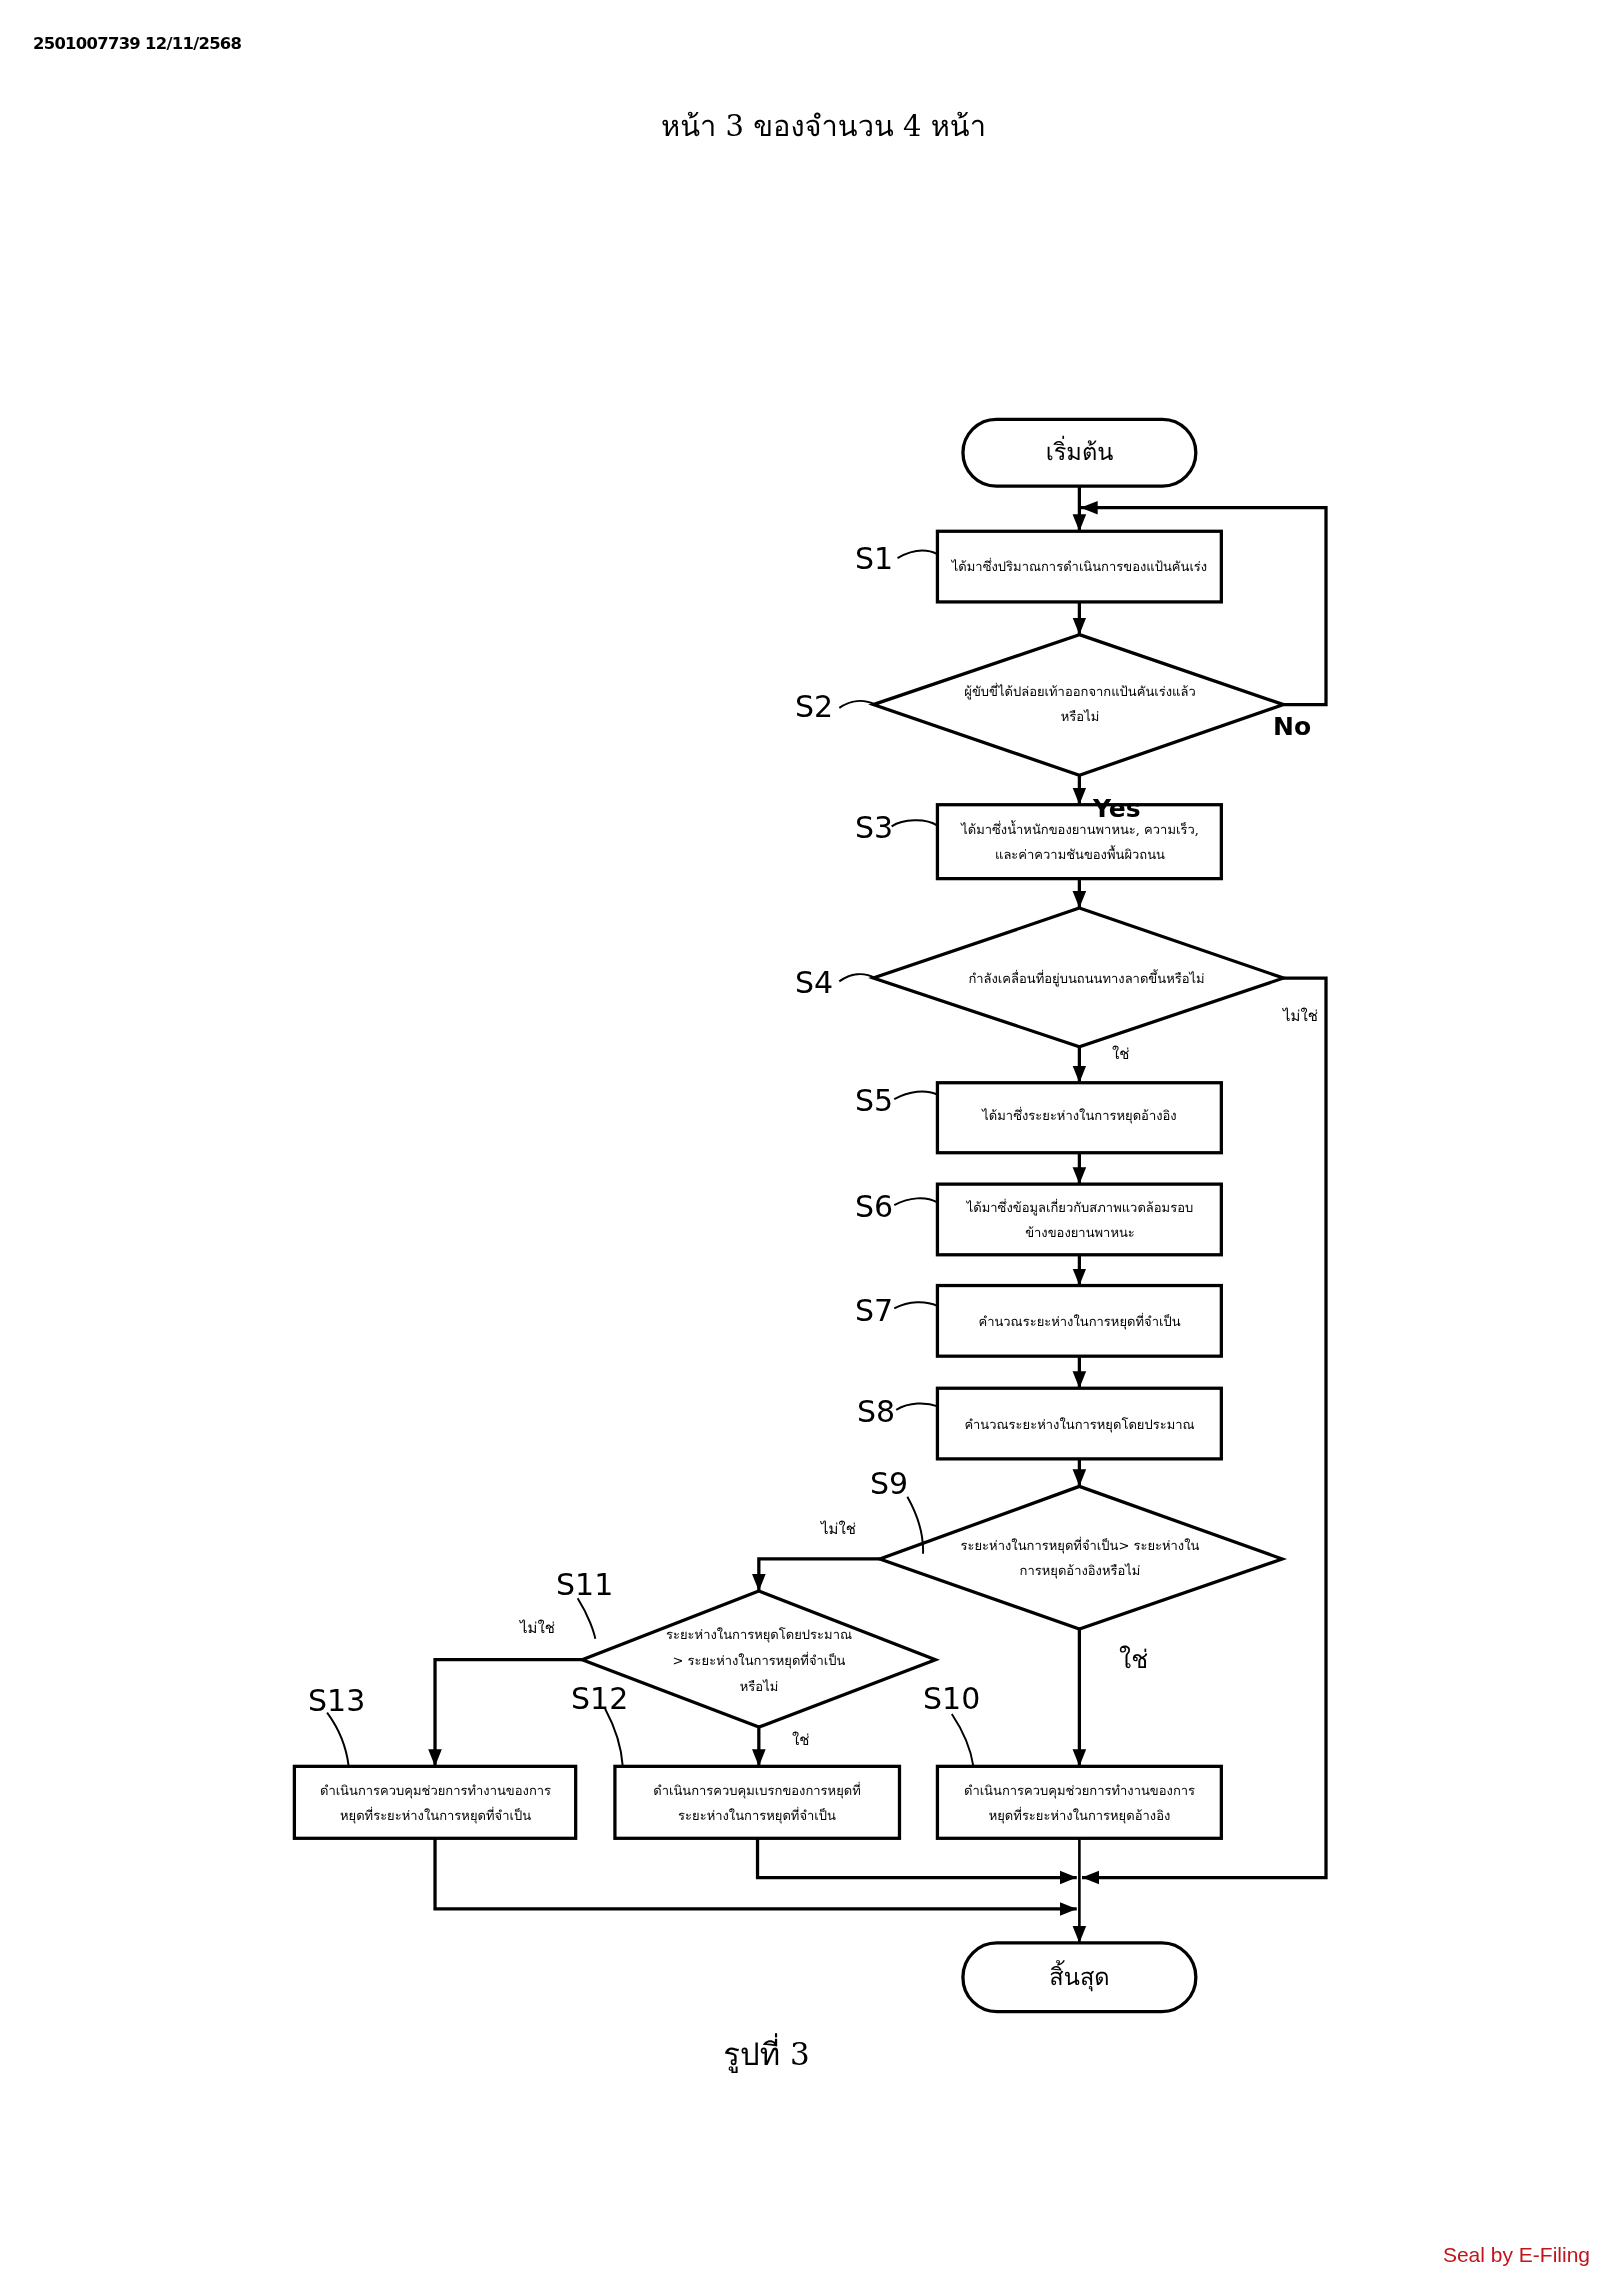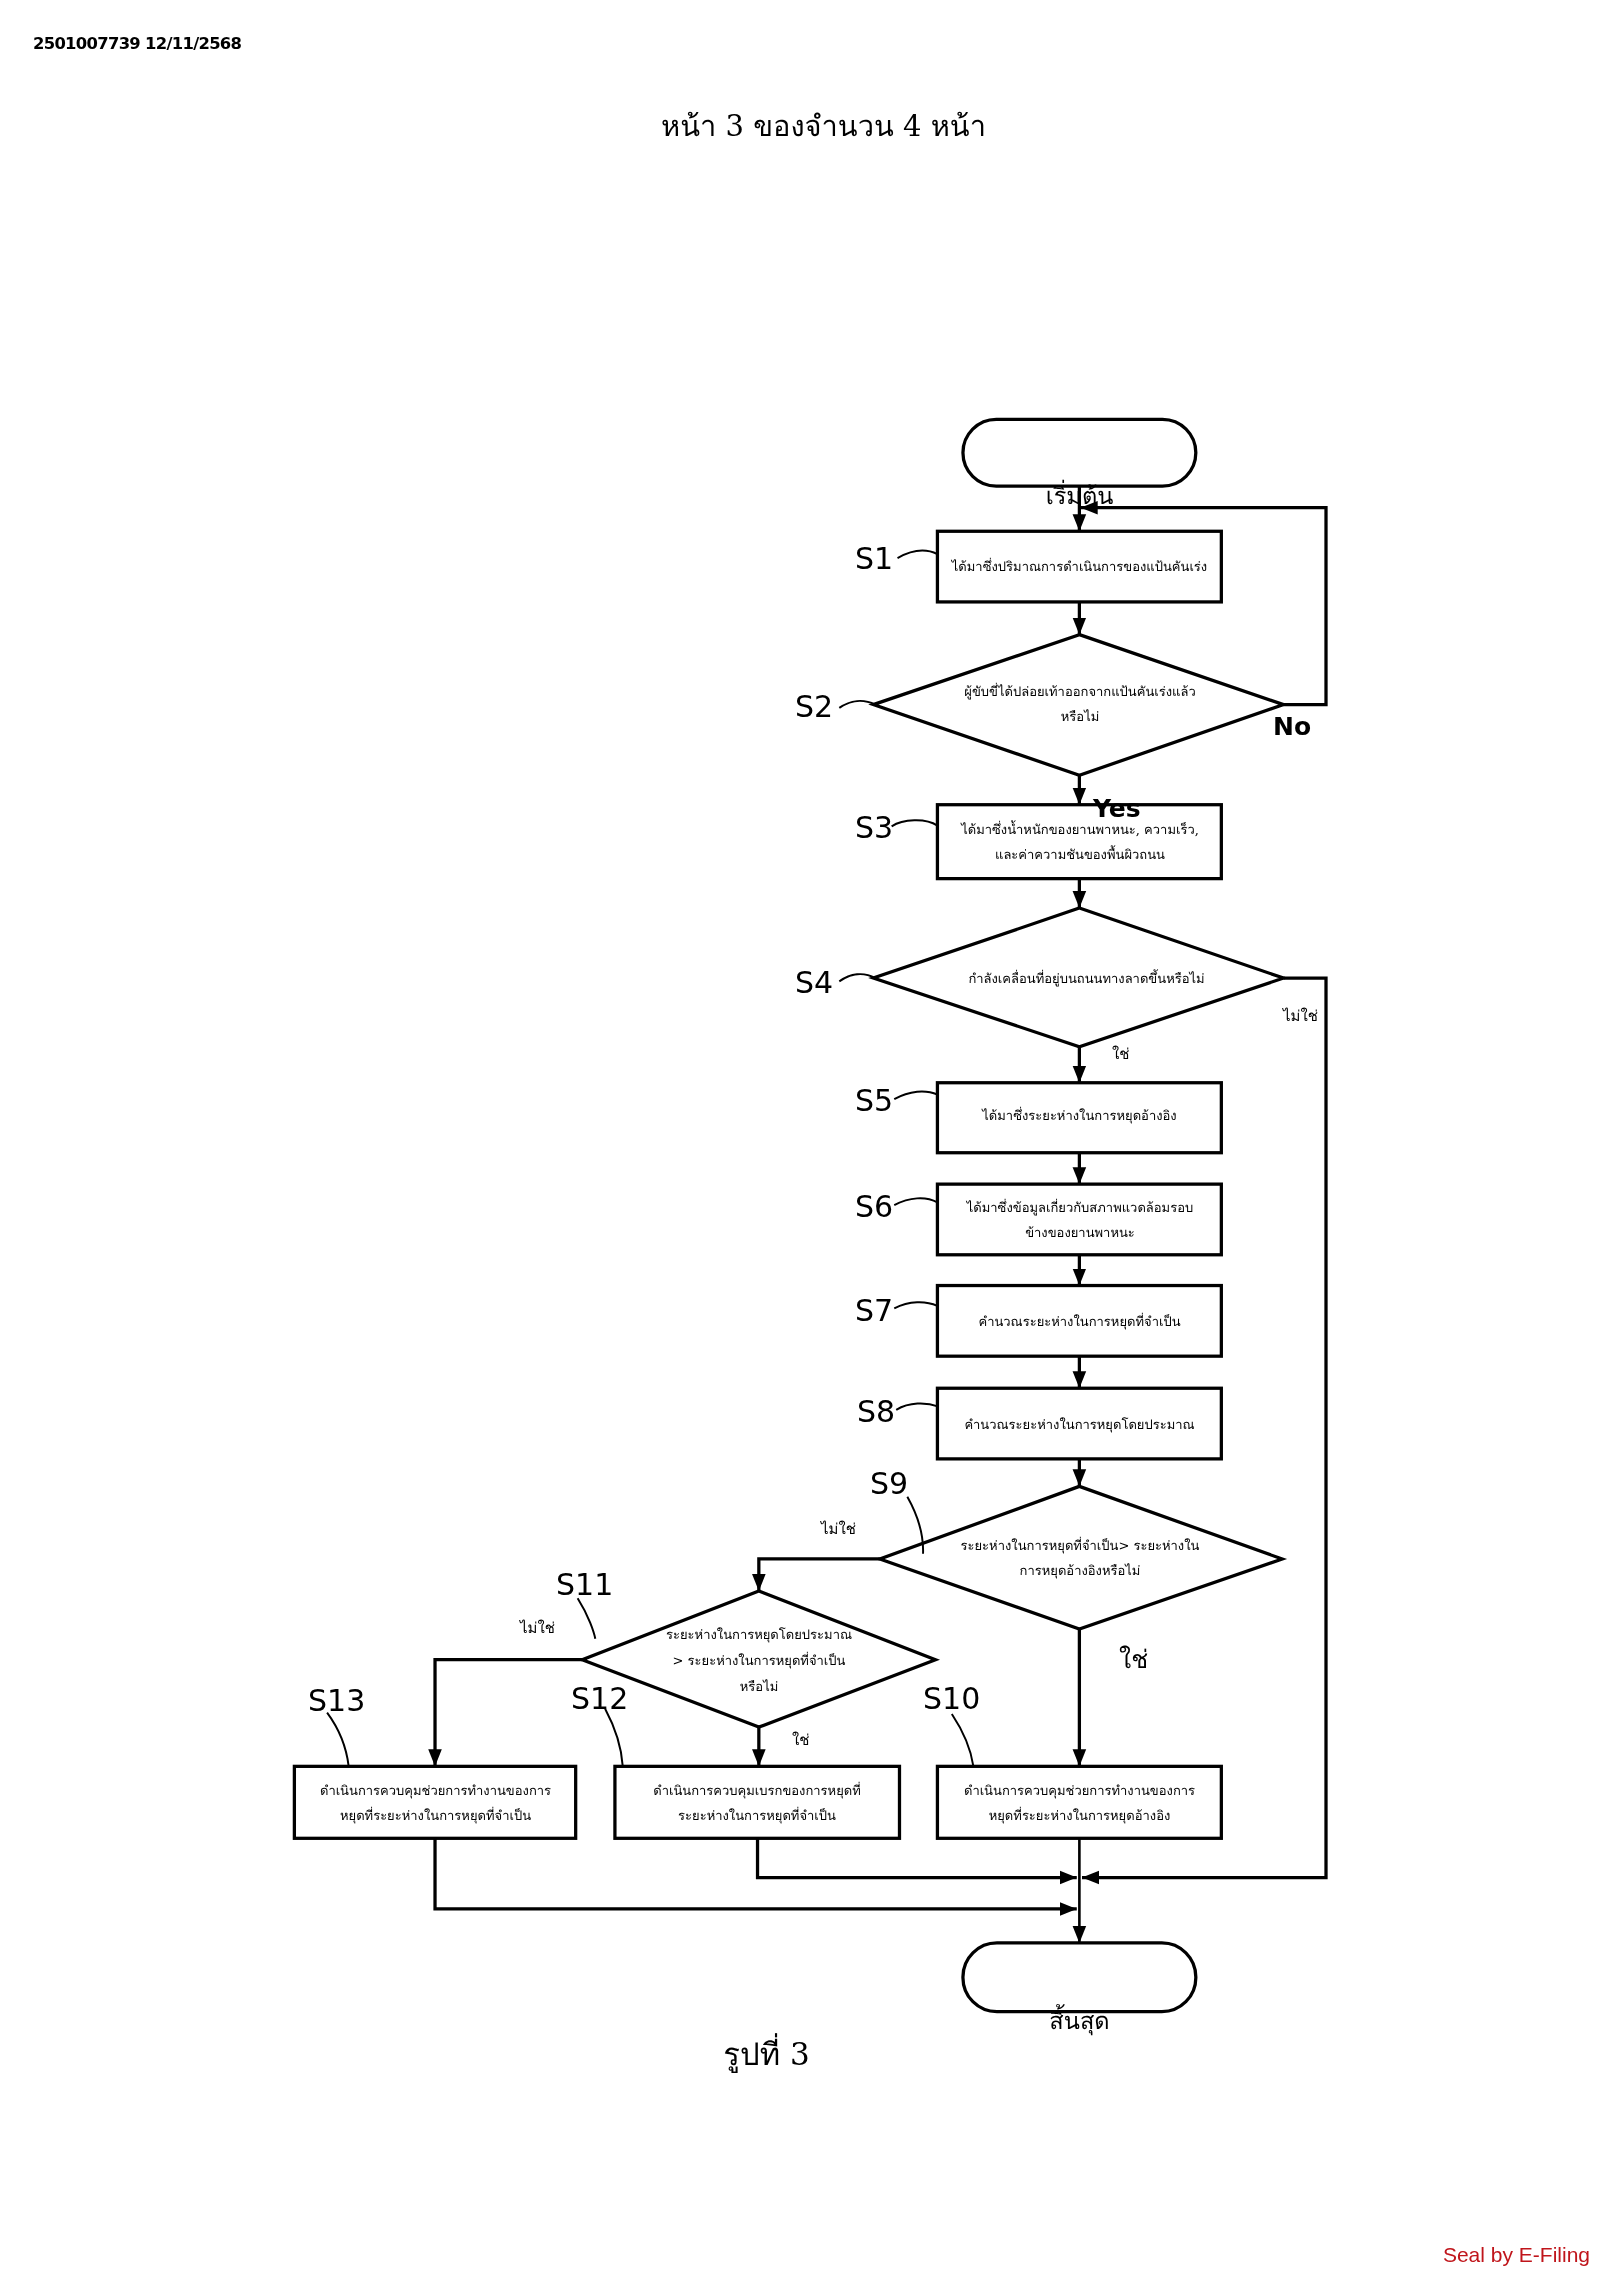--- a/index.html
+++ b/index.html
@@ -3,21 +3,21 @@
 <meta charset="utf-8">
 <style>
   html, body { margin:0; padding:0; background:#ffffff; }
   body { width:1623px; height:2295px; position:relative; overflow:hidden; font-family:"DejaVu Serif", serif; color:#000; }
   .doc-id { position:absolute; left:33px; top:34px; font-family:"DejaVu Sans", sans-serif; font-weight:bold; font-size:16.4px; letter-spacing:-0.7px; }
   .page-header { position:absolute; left:12px; width:1623px; top:103px; text-align:center; font-family:"DejaVu Serif", serif; font-size:29px; box-sizing:border-box; }
   .caption { position:absolute; left:4px; width:1623px; top:2029px; text-align:center; font-size:31px; padding-right:98px; box-sizing:border-box; }
   .seal { position:absolute; right:33px; top:2243px; color:#c0151b; font-family:"Liberation Sans", sans-serif; font-size:21px; }
   svg#flow { position:absolute; left:0; top:0; }
   .node-text { position:absolute; text-align:center; font-family:"DejaVu Serif", serif; font-size:13px; line-height:25px; display:flex; align-items:center; justify-content:center; box-sizing:border-box; }
-  .terminal-text { font-size:23.6px;margin-top:44px; }
+  .terminal-text { font-size:23.6px; }
   .step-label { position:absolute; font-family:"DejaVu Sans", sans-serif; font-size:30px; line-height:29px; }
   .branch-label { position:absolute; font-family:"DejaVu Serif", serif; font-size:15px; }
   .branch-label.en { font-family:"DejaVu Sans", sans-serif; font-weight:bold; font-size:25px; }
   .branch-label.big { font-size:25px; }
 </style>
 </head>
 <body>
 
 <div class="doc-id">2501007739 12/11/2568</div>
 <div class="page-header">หน้า 3 ของจำนวน 4 หน้า</div>

